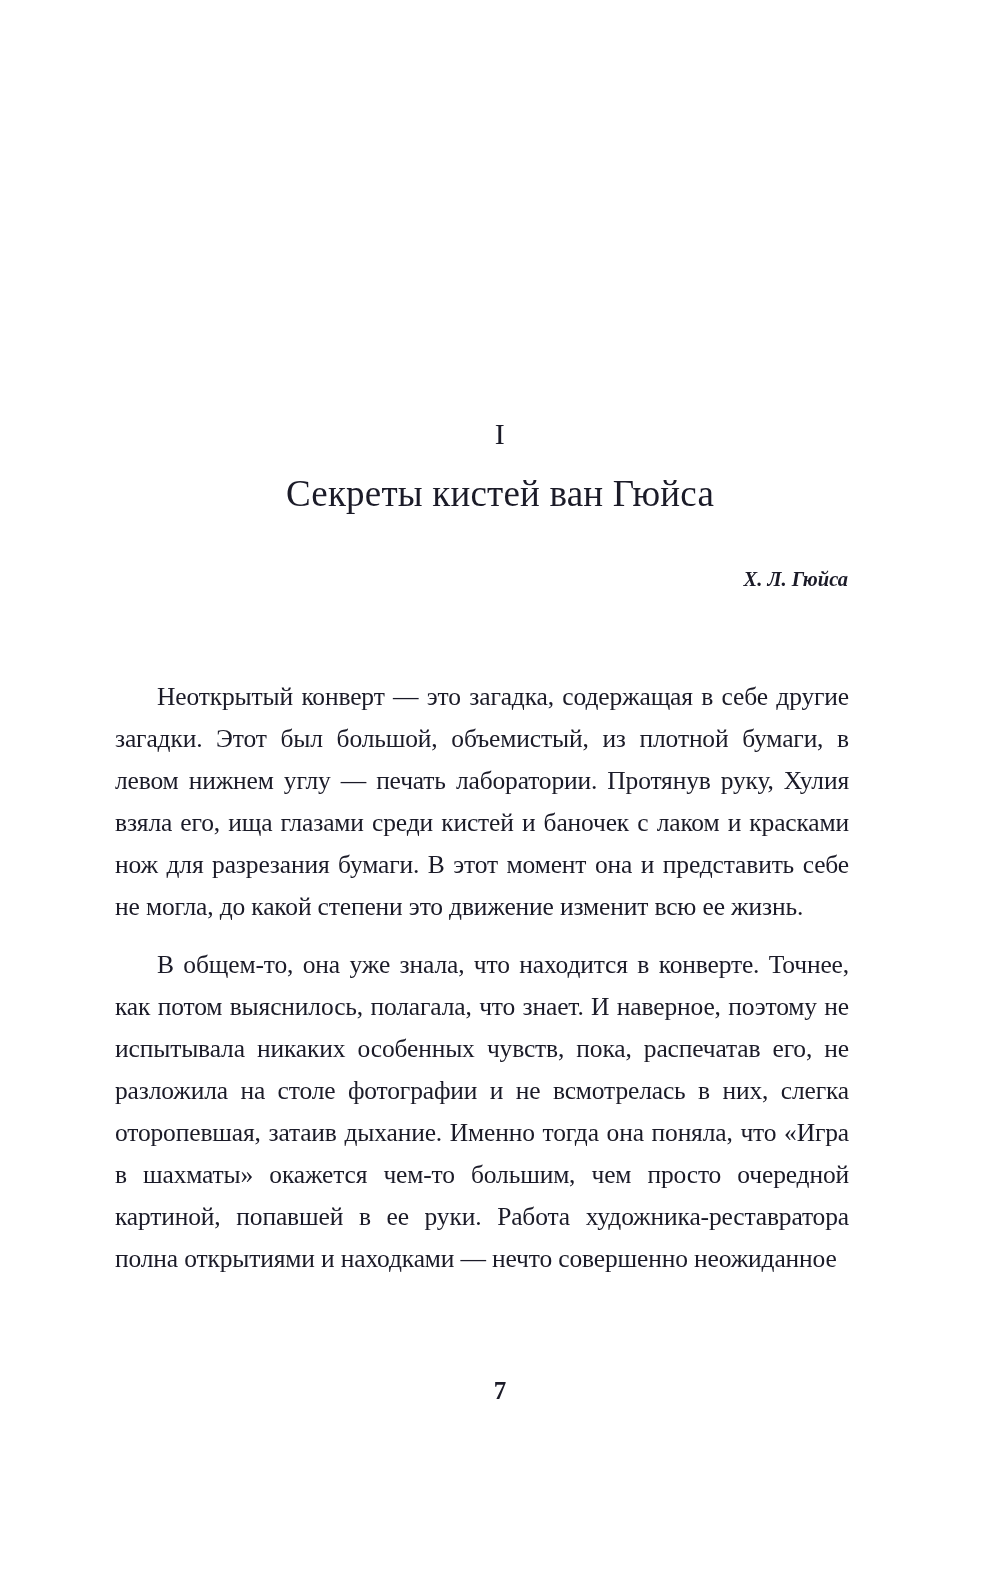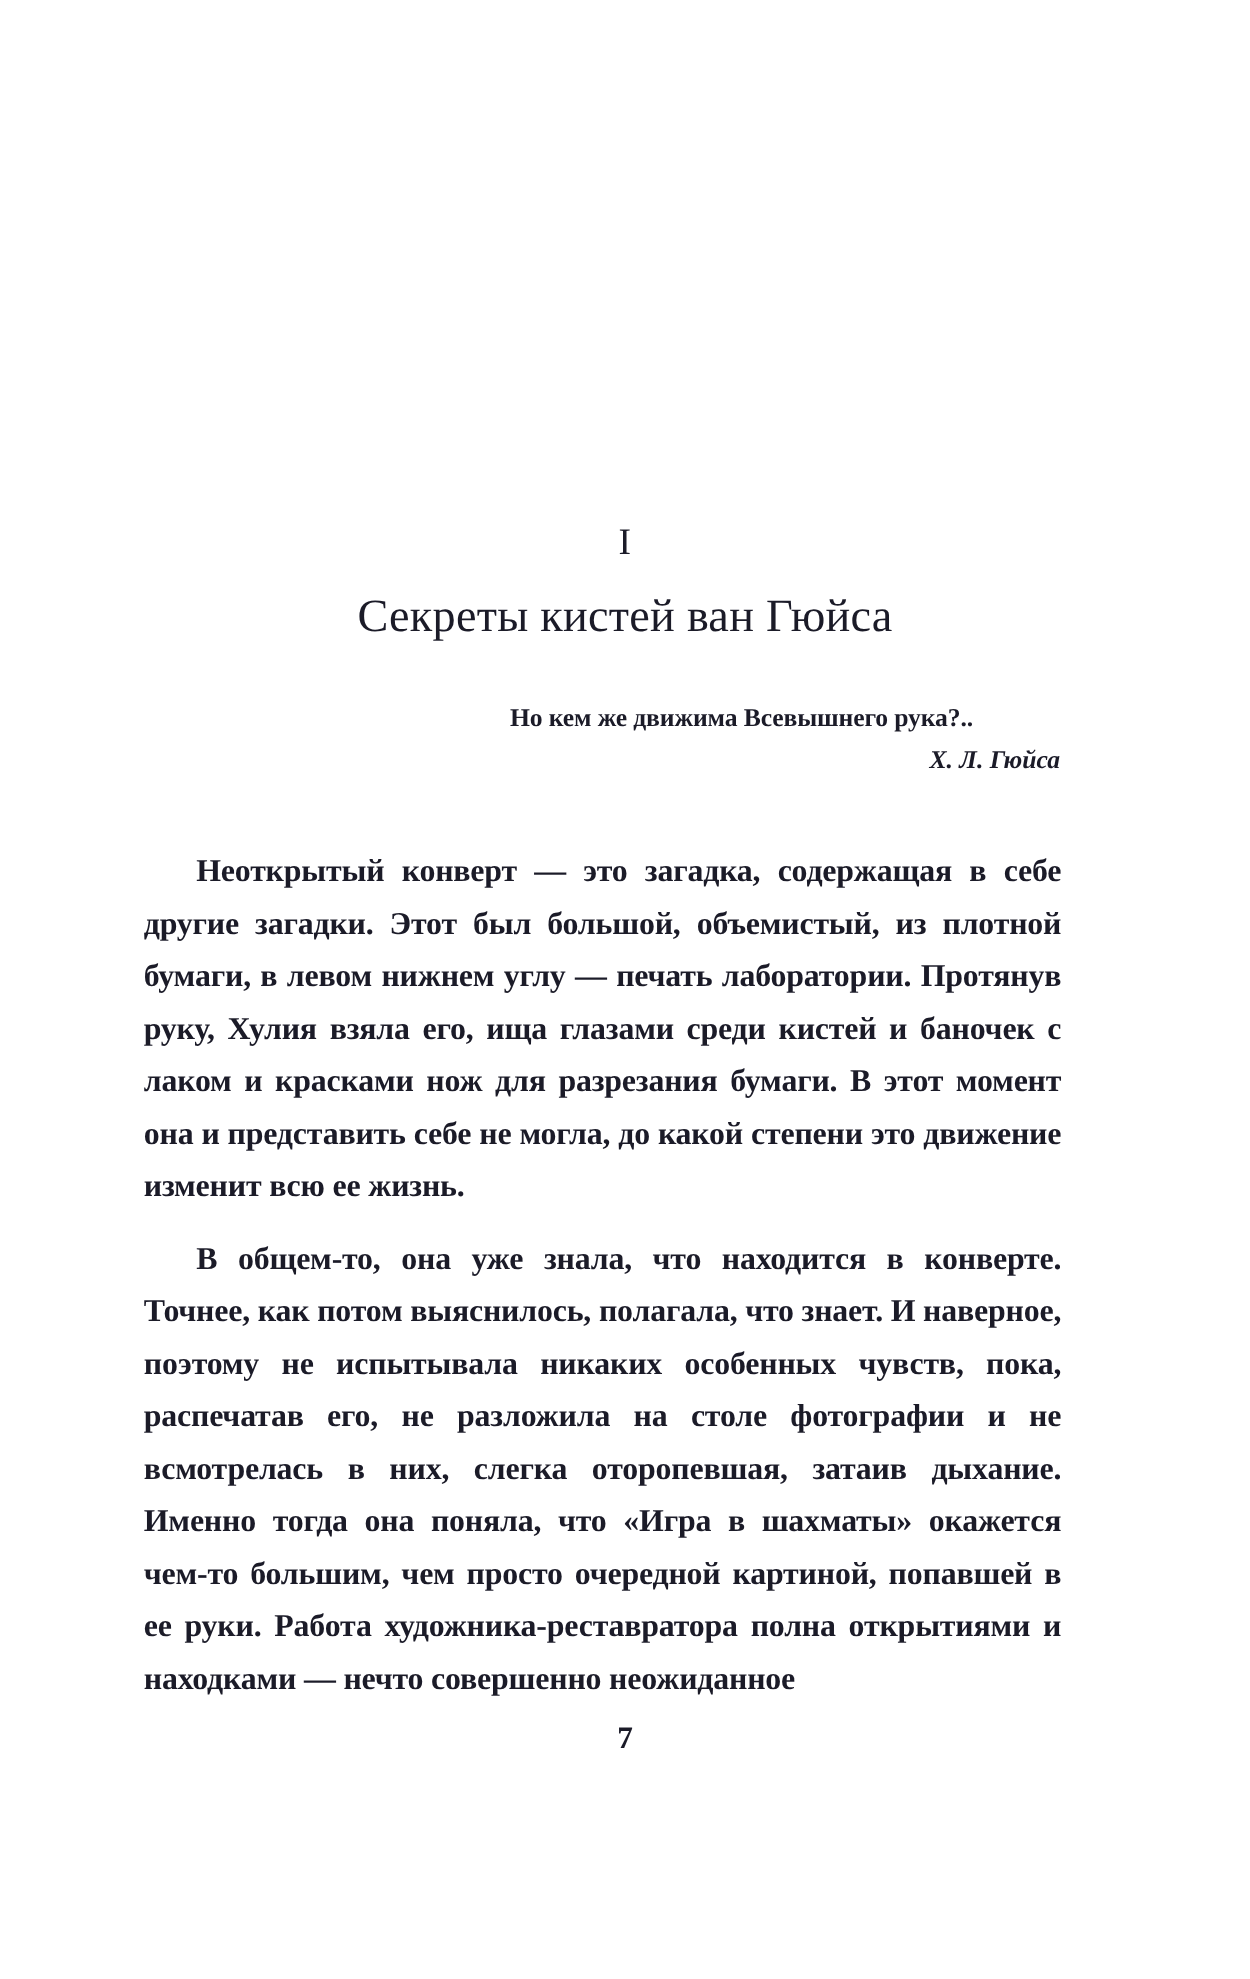--- a/index.html
+++ b/index.html
@@ -78,21 +78,21 @@
   .body-text {
     position: absolute;
     left: 115px;
     top: 676px;
     width: 734px;
   }
   .body-paragraph {
     margin: 0;
     font-size: 25.5px;
     line-height: 42px;
-    font-weight: 700;
+    font-weight: 400;
     text-align: justify;
     text-justify: inter-word;
     text-indent: 42px;
     color: #1b1b28;
     letter-spacing: -0.15px;
     hyphens: manual;
   }
   .body-paragraph + .body-paragraph {
     margin-top: 16px;
   }
@@ -114,21 +114,20 @@
 <body>
 
 <div class="page">
 
   <div class="chapter-head">
     <span class="chapter-number">I</span>
     <span class="chapter-title">Секреты кистей ван Гюйса</span>
   </div>
 
   <div class="epigraph">
-    <span class="epigraph-line">Но кем же движима Всевышнего рука?..</span>
     <span class="epigraph-author">Х. Л. Гюйса</span>
   </div>
 
   <div class="body-text">
     <p class="body-paragraph">Неоткрытый конверт — это загадка, содержащая в себе другие загадки. Этот был большой, объемистый, из плотной бумаги, в левом нижнем углу — печать лаборатории. Протянув руку, Хулия взяла его, ища глазами среди кистей и баночек с лаком и красками нож для разрезания бумаги. В этот момент она и представить себе не могла, до какой степени это движение изменит всю ее жизнь.</p>
     <p class="body-paragraph">В общем-то, она уже знала, что находится в конверте. Точнее, как потом выяснилось, полагала, что знает. И наверное, поэтому не испытывала никаких особенных чувств, пока, распечатав его, не разложила на столе фотографии и не всмотрелась в них, слегка оторопевшая, затаив дыхание. Именно тогда она поняла, что «Игра в шахматы» окажется чем-то большим, чем просто очередной картиной, попавшей в ее руки. Работа художника-реставратора полна открытиями и находками — нечто совершенно неожиданное</p>
   </div>
 
   <div class="page-number">7</div>
 

